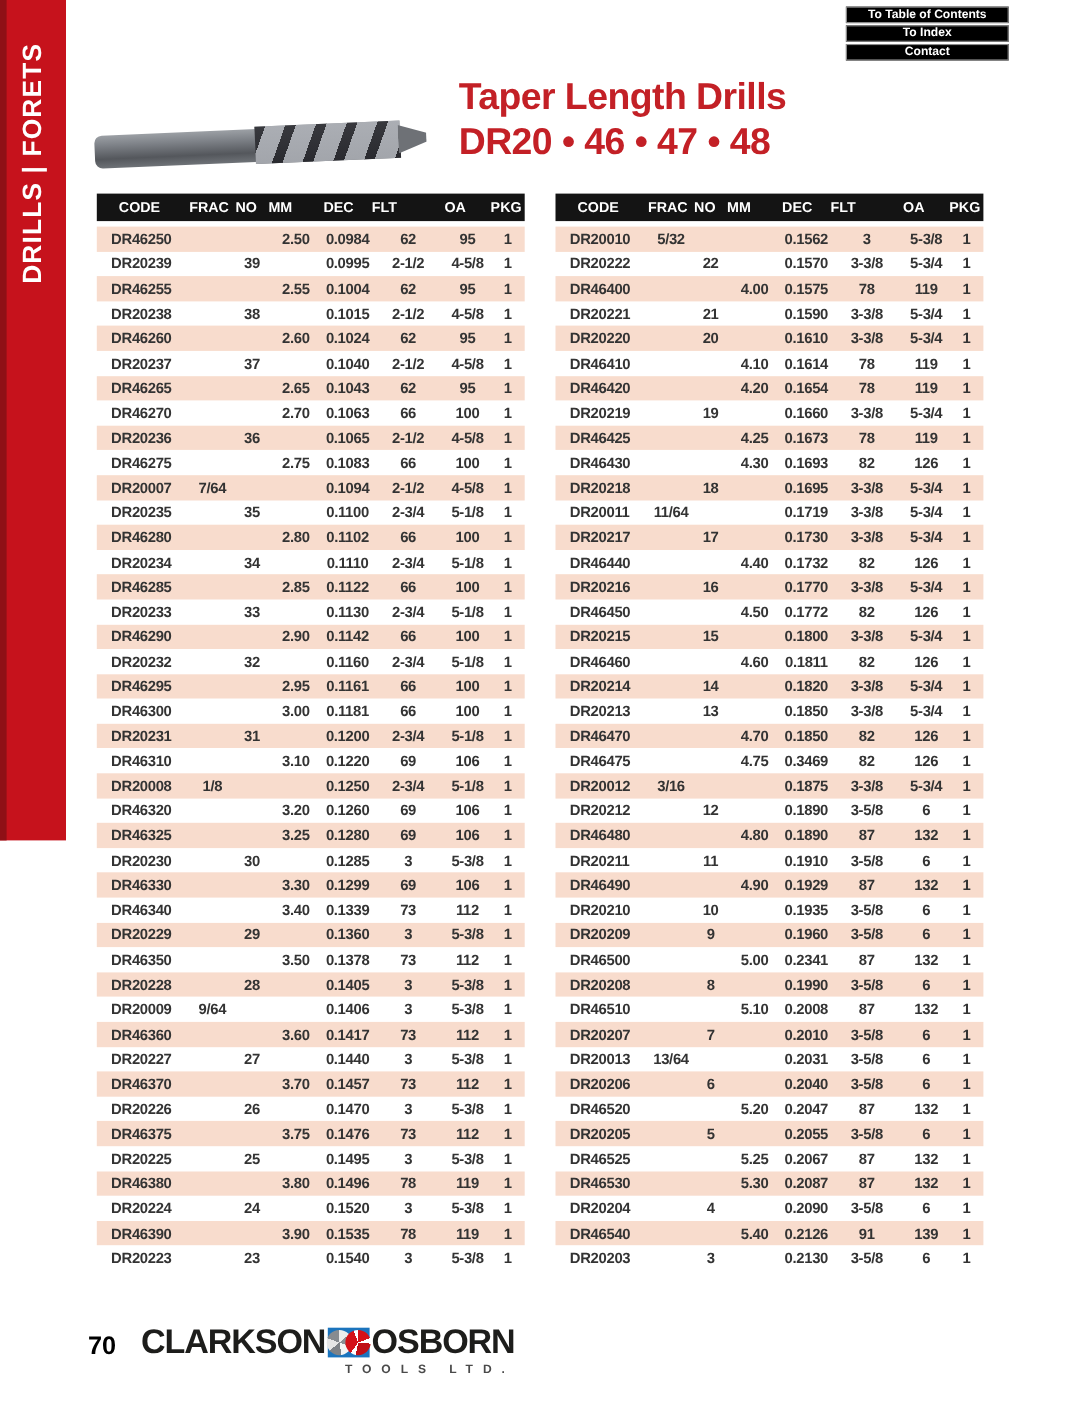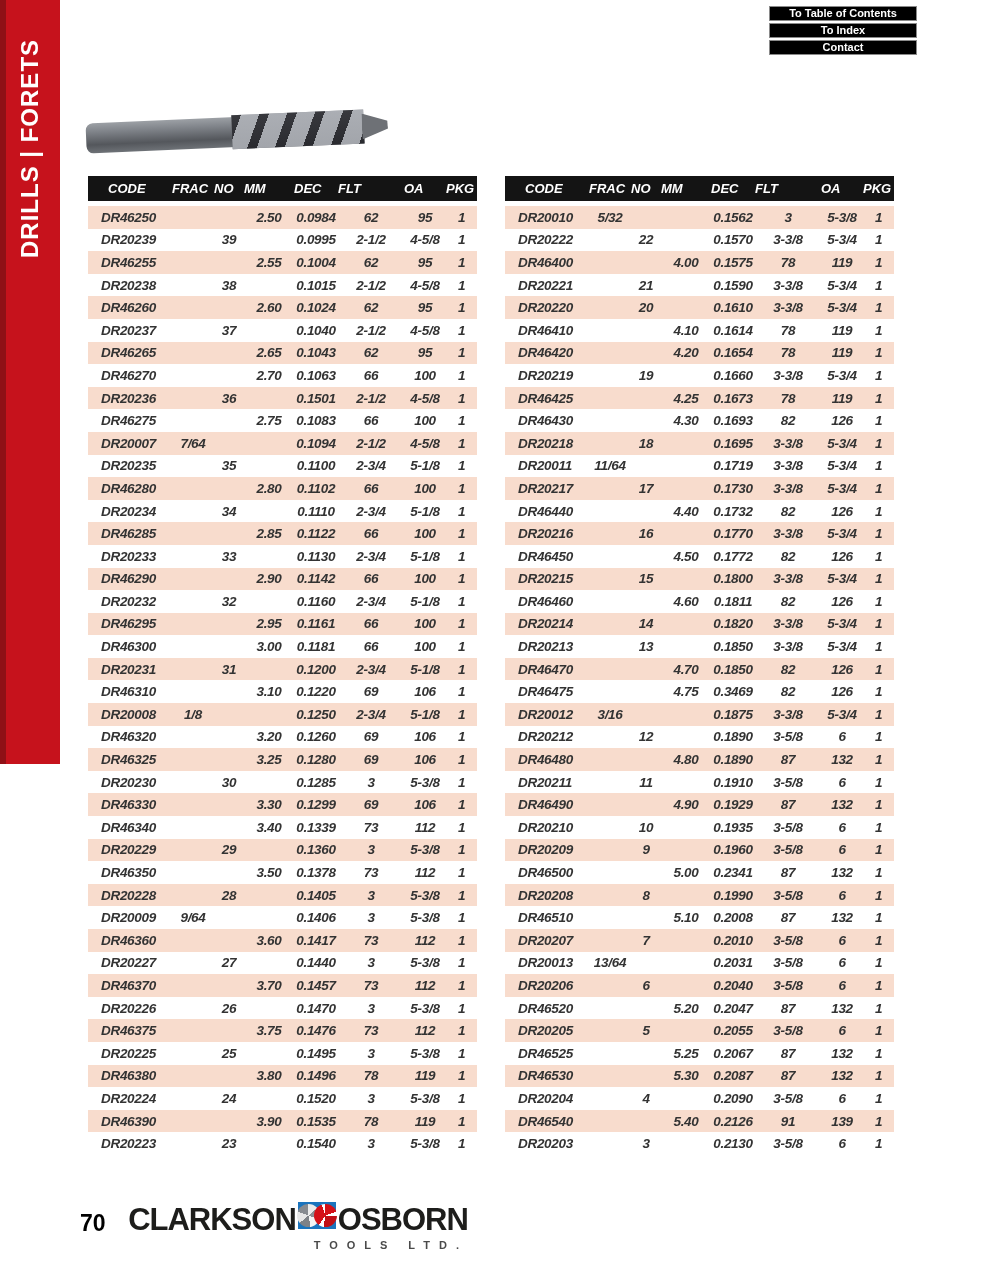--- a/index.html
+++ b/index.html
@@ -31,38 +31,38 @@
     border-radius:7px 0 0 7px;
     background:linear-gradient(to bottom,#9ca0a5 0%,#80848a 28%,#54575c 72%,#6e7277 100%); }
   .drill-flutes { position:absolute; left:146px; top:7px; width:132px; height:34px;
     background:
       repeating-linear-gradient(112deg, rgba(25,25,30,0.75) 0 9px, rgba(175,178,184,0.85) 9px 26px),
       linear-gradient(to bottom,#94979c,#5a5d62); }
   .drill-tip { position:absolute; left:276px; top:11px; width:26px; height:26px; background:#6e7176;
     clip-path:polygon(0 0, 100% 32%, 100% 62%, 0 100%); }
 
   
-  .tbl { position:absolute; top:176px; width:389px;font-style:italic; }
+  .tbl { position:absolute; top:176px; width:389px; }
   .tbl.left { left:88px; }
   .tbl.right { left:505px; }
   .t-head, .t-row { display:grid; grid-template-columns:84px 42px 30px 50px 44px 66px 42px 31px;
     align-items:center; }
   .t-head { height:25px; background:#141414; color:#fff; font-size:13px; font-weight:bold; }
   .t-head .hc { text-align:left; }
   .t-head .c0 { text-align:left; padding-left:20px; }
   .t-body { margin-top:5px; }
   .t-row { height:22.6px; font-size:13.5px; font-weight:bold; color:#333; letter-spacing:-0.3px; }
   .t-row.shade { background:#f8dccd; }
   .tc { text-align:center; white-space:nowrap; }
   .tc.c0 { text-align:left; padding-left:13px; }
 
   
   .page-num { position:absolute; left:80px; top:1210px; font-size:23px; font-weight:bold; color:#000000; }
   .brand { position:absolute; left:128px; top:1202px; width:340px; text-align:center; }
-  .brand-row { display:flex; align-items:flex-start; justify-content:center; }
+  .brand-row { display:flex; align-items:center; justify-content:center; }
   .brand-word { font-size:31px; font-weight:800; color:#1d1d1b; letter-spacing:-1px; }
   .brand-icon { width:38px; height:27px; background:#1b74bd; position:relative; margin:0 2px; flex:0 0 auto; }
   .swirl-gray { position:absolute; left:-1px; top:2px; width:23px; height:23px; border-radius:50%;
     background:conic-gradient(#ececec 0 50deg,#8b8f94 50deg 110deg,#f4f4f4 110deg 170deg,#7e8287 170deg 230deg,#e6e6e6 230deg 290deg,#878b90 290deg 360deg); }
   .swirl-red { position:absolute; left:16px; top:2px; width:23px; height:23px; border-radius:50%;
     background:conic-gradient(#d41118 0 70deg,#ffffff 70deg 95deg,#c00f16 95deg 190deg,#ffffff 190deg 215deg,#d41118 215deg 340deg,#ffffff 340deg 360deg); }
   .brand-sub { margin-top:1px; font-size:11px; font-weight:600; color:#4a4a4a; letter-spacing:9px;
     padding-left:9px;text-align:right; }
 </style>
 </head>
@@ -75,20 +75,22 @@
     <div class="sidebar-label">DRILLS | FORETS</div>
   </div>
 
   <div class="nav">
     <div class="nav-btn">To Table of Contents</div>
     <div class="nav-btn">To Index</div>
     <div class="nav-btn">Contact</div>
   </div>
 
   <div class="title">
+    <div>Taper Length Drills</div>
+    <div>DR20 • 46 • 47 • 48</div>
   </div>
 
   <div class="drill">
     <div class="drill-shank"></div>
     <div class="drill-flutes"></div>
     <div class="drill-tip"></div>
   </div>
 
   <div class="tbl left">
     <div class="t-head">
@@ -180,21 +182,21 @@
           <div class="tc c4">0.1063</div>
           <div class="tc c5">66</div>
           <div class="tc c6">100</div>
           <div class="tc c7">1</div>
         </div>
         <div class="t-row shade">
           <div class="tc c0">DR20236</div>
           <div class="tc c1"></div>
           <div class="tc c2">36</div>
           <div class="tc c3"></div>
-          <div class="tc c4">0.1501</div>
+          <div class="tc c4">0.1065</div>
           <div class="tc c5">2-1/2</div>
           <div class="tc c6">4-5/8</div>
           <div class="tc c7">1</div>
         </div>
         <div class="t-row">
           <div class="tc c0">DR46275</div>
           <div class="tc c1"></div>
           <div class="tc c2"></div>
           <div class="tc c3">2.75</div>
           <div class="tc c4">0.1083</div>

